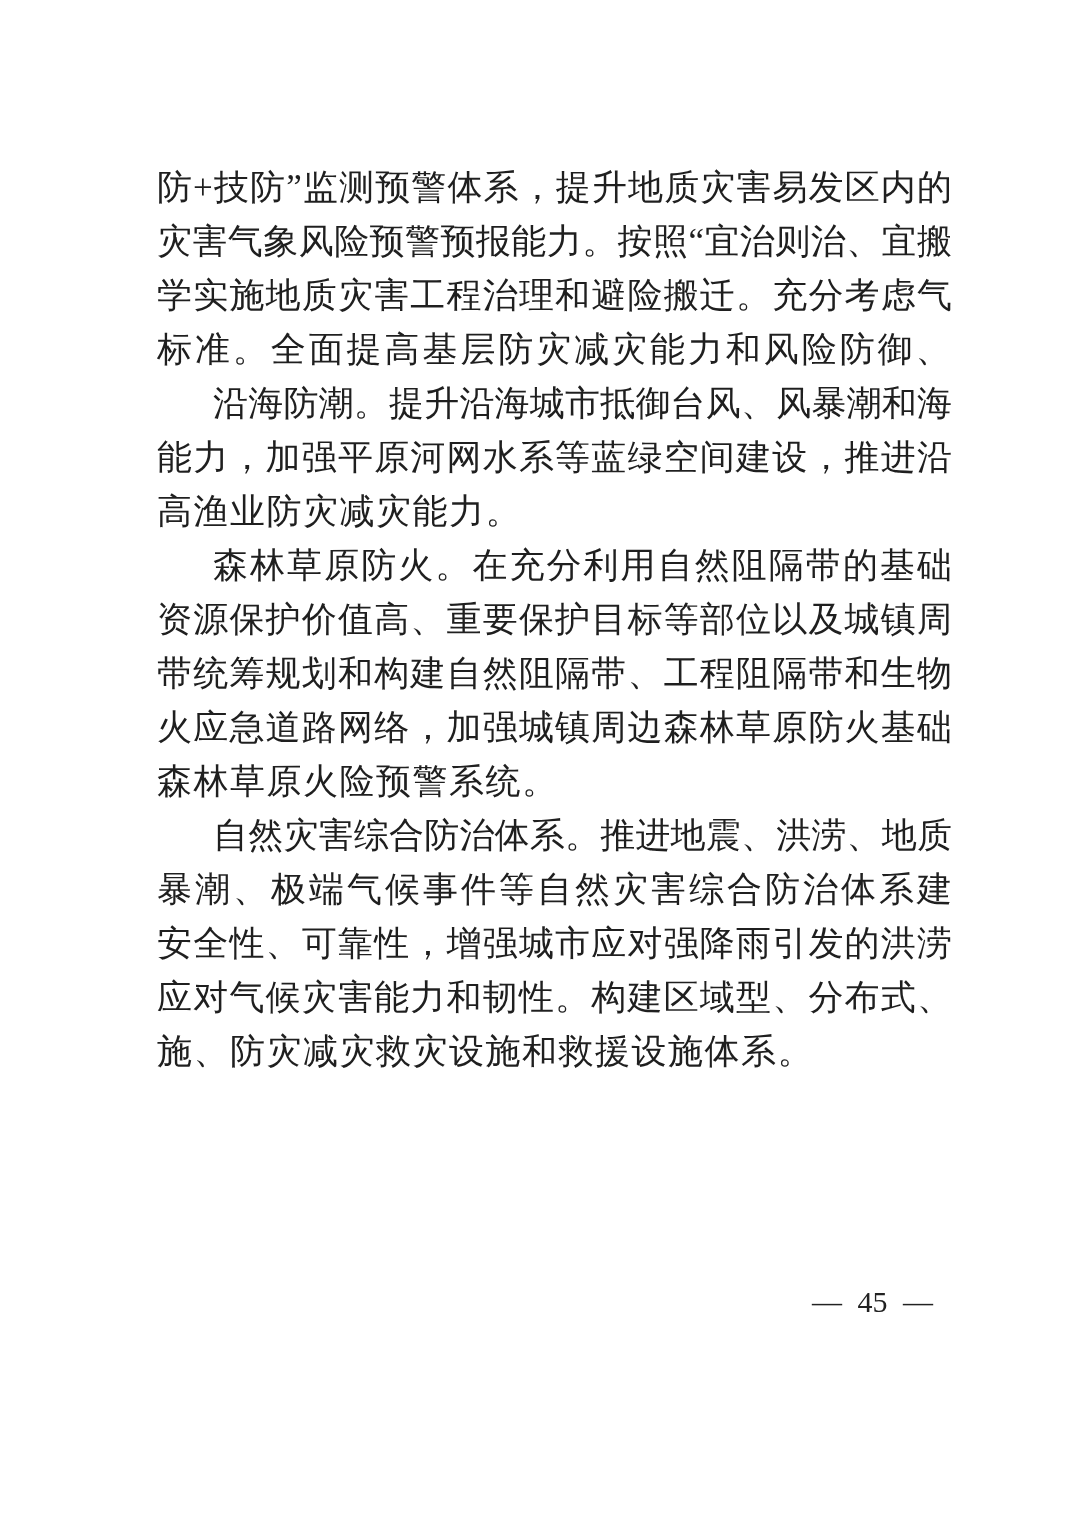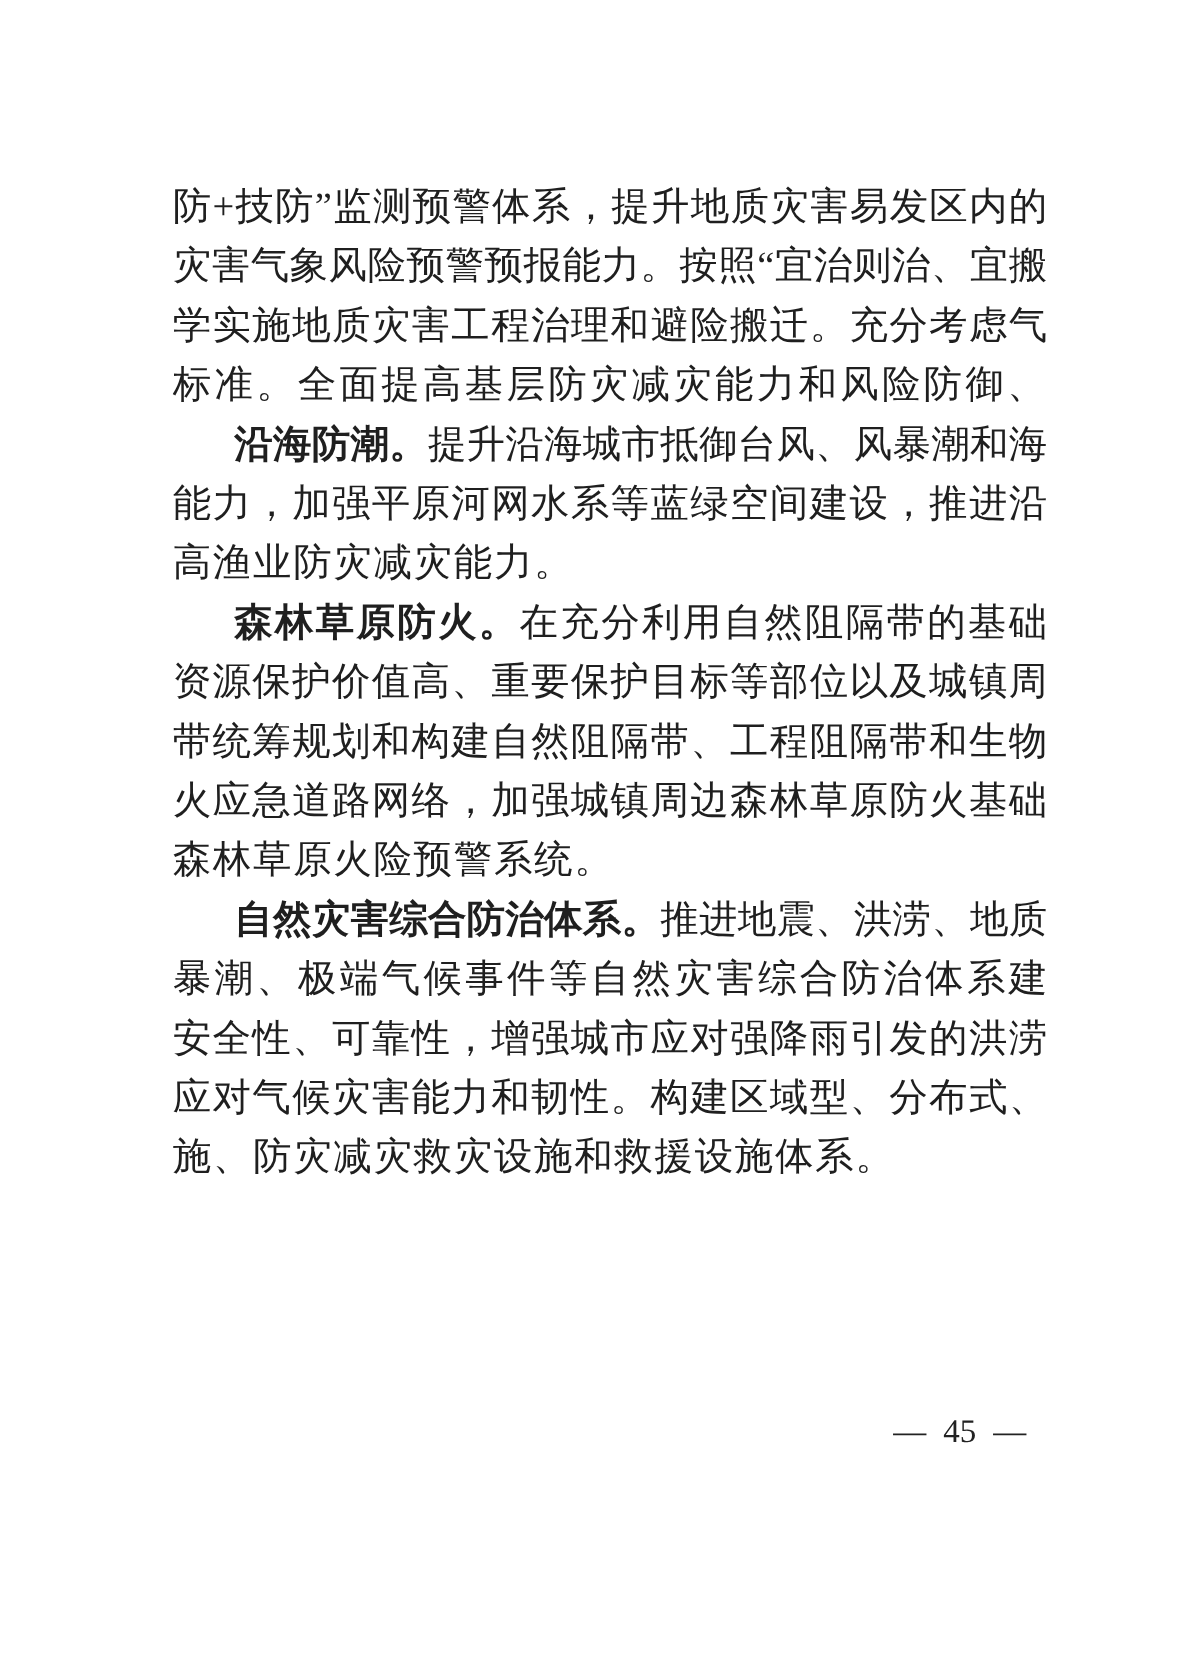--- a/index.html
+++ b/index.html
@@ -30,21 +30,21 @@
     overflow: hidden;
   }
   .line.last {
     text-align-last: left;
     letter-spacing: 1.5px;
   }
   .line.indent {
     text-indent: 56px;
   }
   .lead {
-    font-weight: 700;
+    font-weight: 400;
     margin-top: 38px;
   }
   .page-number {
     position: absolute;
     top: 1284px;
     right: 147px;
     font-size: 30px;
     line-height: 36px;
     word-spacing: 8px;
     color: #222222;

